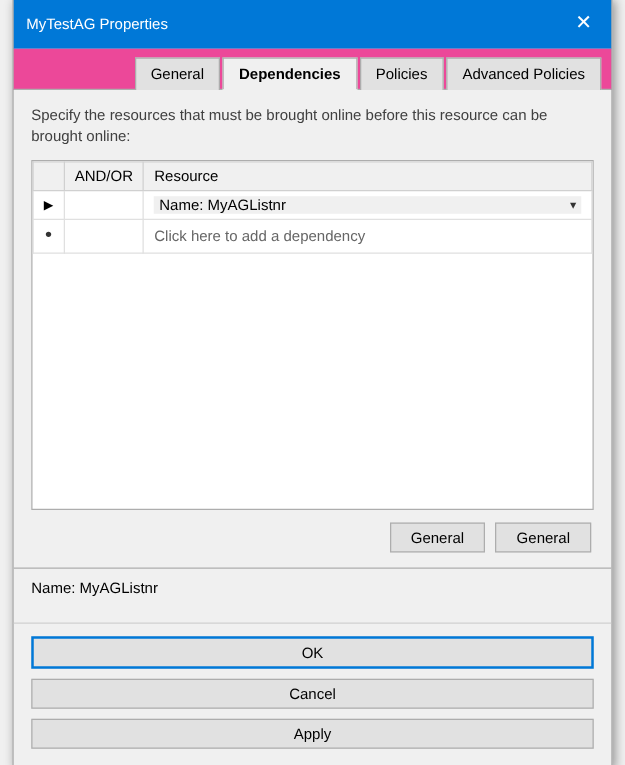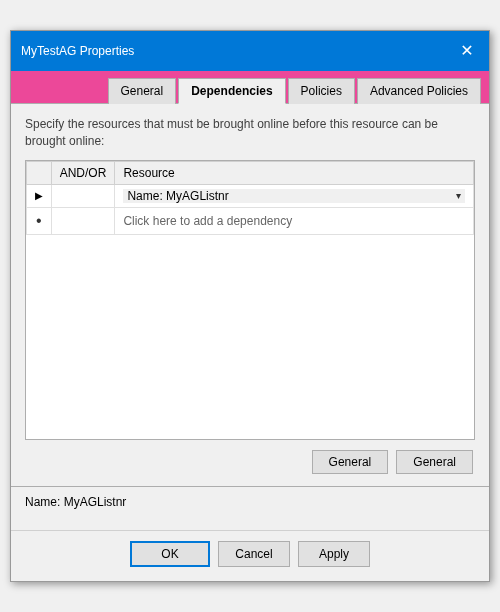--- a/index.html
+++ b/index.html
@@ -153,25 +153,25 @@
     }
     .info-area {
       border-top: 1px solid #adadad;
       padding: 8px 14px;
       font-size: 12px;
       min-height: 44px;
       background: #f0f0f0;
     }
     .bottom-buttons {
       display: flex;
-      justify-content: center;
       gap: 8px;
       padding: 10px 14px 14px 14px;
       background: #f0f0f0;
       border-top: 1px solid #d0d0d0;
+      flex-direction: column;
     }
     .btn-ok {
       min-width: 80px;
       border: 2px solid #0078d7;
     }
     .andor-col { width: 60px; }
     .resource-col { }
   </style>
 </head>
 <body>

